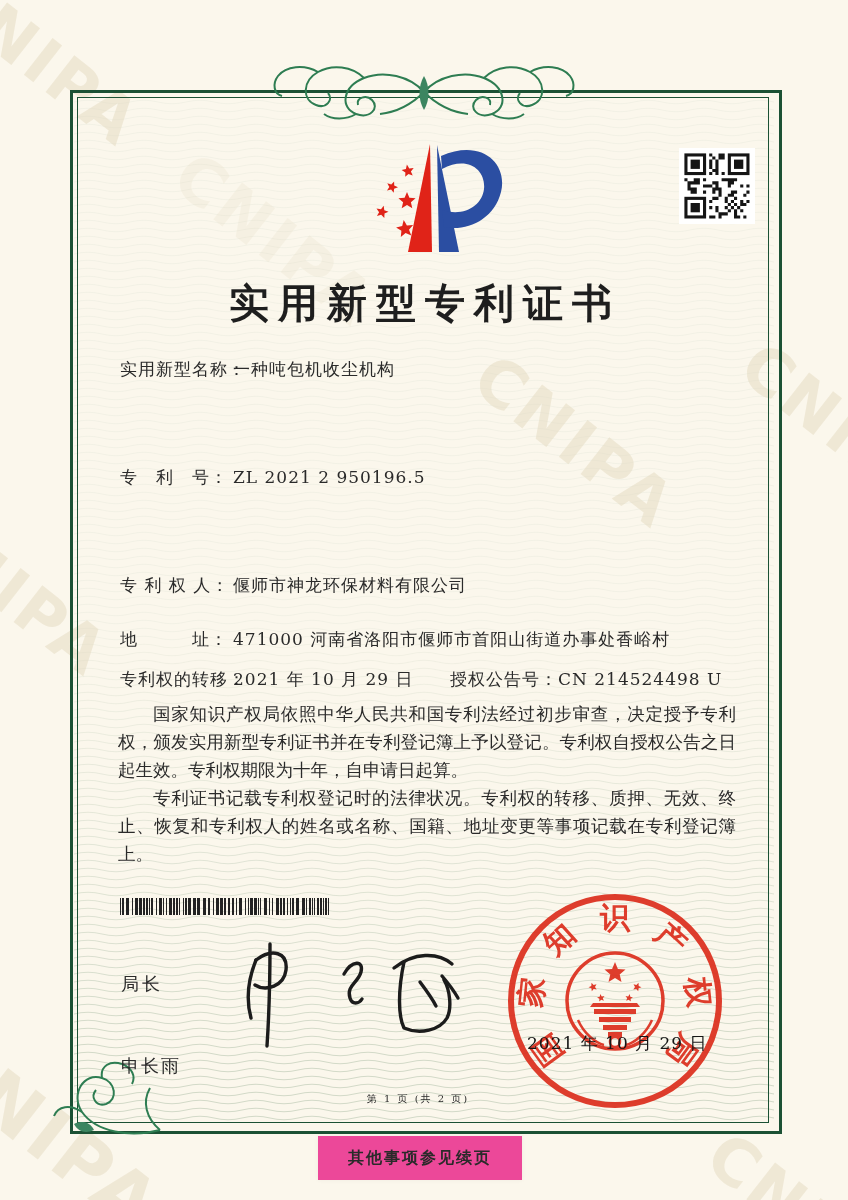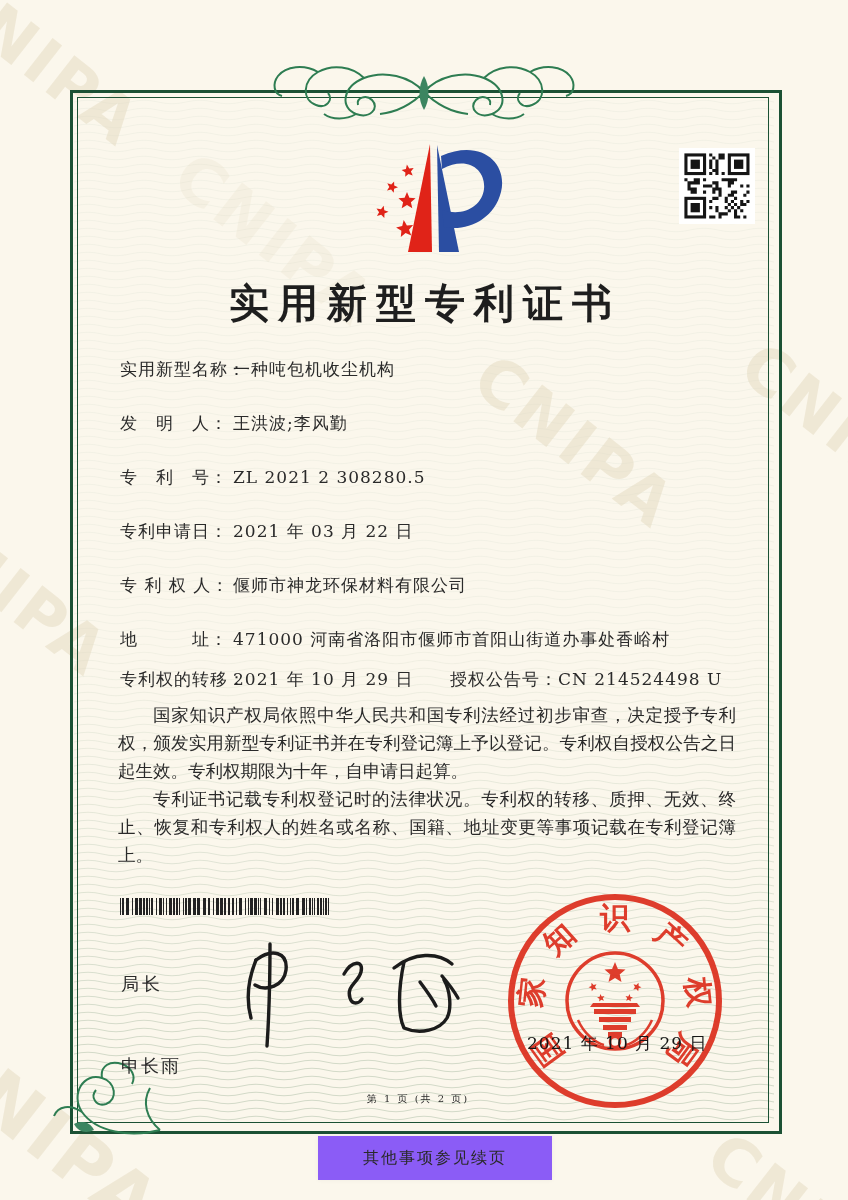--- a/index.html
+++ b/index.html
@@ -23,34 +23,34 @@
   #qr{position:absolute;left:679px;top:148px;z-index:3;background:#fff;}
   .title{position:absolute;left:70px;top:248px;width:710px;text-align:center;font-size:40px;
          font-weight:bold;letter-spacing:9px;color:#1e1e1e;z-index:3;margin-top:28px;}
   
   .field-row{position:absolute;left:120px;font-size:17px;letter-spacing:1px;white-space:nowrap;z-index:3;}
   .field-row .label{display:inline-block;width:113px;}
   .grant-pair{position:absolute;left:450px;top:668px;font-size:17px;letter-spacing:1px;white-space:nowrap;z-index:3;}
   .r0{top:358px}.r1{top:412px}.r2{top:466px}.r3{top:520px}.r4{top:574px}.r5{top:628px}.r6{top:668px}
   
   .body-text{position:absolute;left:118px;top:701px;width:618px;font-size:17.5px;line-height:28px;
-             text-align:justify;z-index:3;}
+             text-align:justify;z-index:3;font-family:Liberation Mono, monospace;}
   .body-text p{margin:0;text-indent:2em;}
   
   #barcode{position:absolute;left:120px;top:898px;z-index:3;}
   .director-title{position:absolute;left:121px;top:972px;font-size:18px;letter-spacing:3px;z-index:3;}
   .director-name{position:absolute;left:121px;top:1006px;font-size:18px;letter-spacing:2px;z-index:3;margin-top:48px;}
   #signature{position:absolute;left:228px;top:938px;z-index:4;}
   #seal{position:absolute;left:500px;top:888px;z-index:4;opacity:.93;}
   .seal-date{position:absolute;left:527px;top:1032px;font-size:17px;letter-spacing:1px;color:#161616;z-index:5;}
   .page-number{position:absolute;left:62px;top:1092px;width:712px;text-align:center;font-size:10px;
                letter-spacing:2px;z-index:3;}
-  .footer-note{position:absolute;left:318px;top:1136px;width:234px;height:44px;background:#8b5cf6;
+  .footer-note{position:absolute;left:318px;top:1136px;width:204px;height:44px;background:#ec4899;
                display:flex;align-items:center;justify-content:center;font-size:16px;letter-spacing:2px;
-               z-index:5;box-shadow:0 0 5px rgba(0,0,0,.05);}
+               z-index:5;box-shadow:0 0 5px rgba(0,0,0,.05);font-weight:bold;}
 </style>
 </head>
 <body>
 
 <div class="page">
 
   <svg id="waves" width="700" height="1030">
       <path d="M0,8 q14,-3.5 28,0 q14,3.5 28,0 q14,-3.5 28,0 q14,3.5 28,0 q14,-3.5 28,0 q14,3.5 28,0 q14,-3.5 28,0 q14,3.5 28,0 q14,-3.5 28,0 q14,3.5 28,0 q14,-3.5 28,0 q14,3.5 28,0 q14,-3.5 28,0 q14,3.5 28,0 q14,-3.5 28,0 q14,3.5 28,0 q14,-3.5 28,0 q14,3.5 28,0 q14,-3.5 28,0 q14,3.5 28,0 q14,-3.5 28,0 q14,3.5 28,0 q14,-3.5 28,0 q14,3.5 28,0 q14,-3.5 28,0 q14,3.5 28,0" fill="none" stroke="#a9bca4" stroke-width="1" opacity="0.10"></path>
       <path d="M0,16 q14,-3.5 28,0 q14,3.5 28,0 q14,-3.5 28,0 q14,3.5 28,0 q14,-3.5 28,0 q14,3.5 28,0 q14,-3.5 28,0 q14,3.5 28,0 q14,-3.5 28,0 q14,3.5 28,0 q14,-3.5 28,0 q14,3.5 28,0 q14,-3.5 28,0 q14,3.5 28,0 q14,-3.5 28,0 q14,3.5 28,0 q14,-3.5 28,0 q14,3.5 28,0 q14,-3.5 28,0 q14,3.5 28,0 q14,-3.5 28,0 q14,3.5 28,0 q14,-3.5 28,0 q14,3.5 28,0 q14,-3.5 28,0 q14,3.5 28,0" fill="none" stroke="#a9bca4" stroke-width="1" opacity="0.10"></path>
       <path d="M0,24 q14,-3.5 28,0 q14,3.5 28,0 q14,-3.5 28,0 q14,3.5 28,0 q14,-3.5 28,0 q14,3.5 28,0 q14,-3.5 28,0 q14,3.5 28,0 q14,-3.5 28,0 q14,3.5 28,0 q14,-3.5 28,0 q14,3.5 28,0 q14,-3.5 28,0 q14,3.5 28,0 q14,-3.5 28,0 q14,3.5 28,0 q14,-3.5 28,0 q14,3.5 28,0 q14,-3.5 28,0 q14,3.5 28,0 q14,-3.5 28,0 q14,3.5 28,0 q14,-3.5 28,0 q14,3.5 28,0 q14,-3.5 28,0 q14,3.5 28,0" fill="none" stroke="#a9bca4" stroke-width="1" opacity="0.10"></path>
@@ -245,28 +245,22 @@
       <rect x="5.4" y="48.8" width="21.7" height="21.7" fill="#151515"></rect>
       <rect x="8.5" y="51.9" width="15.5" height="15.5" fill="#fff"></rect>
       <rect x="11.600000000000001" y="55" width="9.3" height="9.3" fill="#151515"></rect>
     </svg>
 
   <div class="title">实用新型专利证书</div>
 
   <div class="field-row r0">
     <span class="label">实用新型名称：</span><span>一种吨包机收尘机构</span>
   </div>
-  <div class="field-row r1">
-    <span class="label">发　明　人：</span><span>王洪波;李风勤</span>
-  </div>
   <div class="field-row r2">
-    <span class="label">专　利　号：</span><span>ZL 2021 2 308280.5</span>
-  </div>
-  <div class="field-row r3">
-    <span class="label">专利申请日：</span><span>2021 年 03 月 22 日</span>
+    <span class="label">专　利　号：</span><span>ZL 2021 2 950196.5</span>
   </div>
   <div class="field-row r4">
     <span class="label">专 利 权 人：</span><span>偃师市神龙环保材料有限公司</span>
   </div>
   <div class="field-row r5">
     <span class="label">地　　　址：</span><span>471000 河南省洛阳市偃师市首阳山街道办事处香峪村</span>
   </div>
   <div class="field-row r6">
     <span class="label">专利权的转移：</span><span>2021 年 10 月 29 日</span>
   </div>

